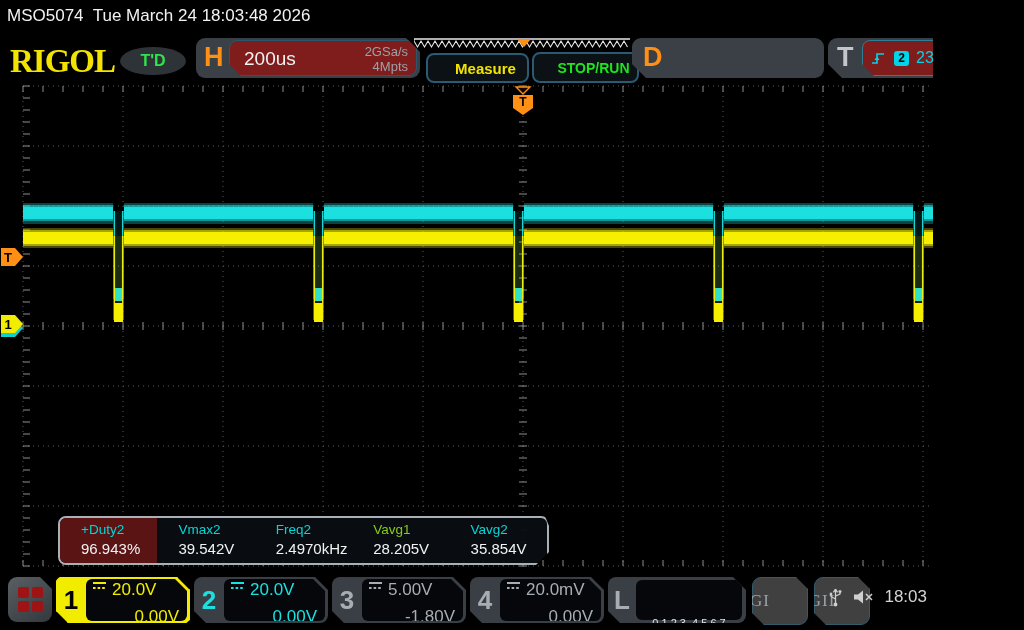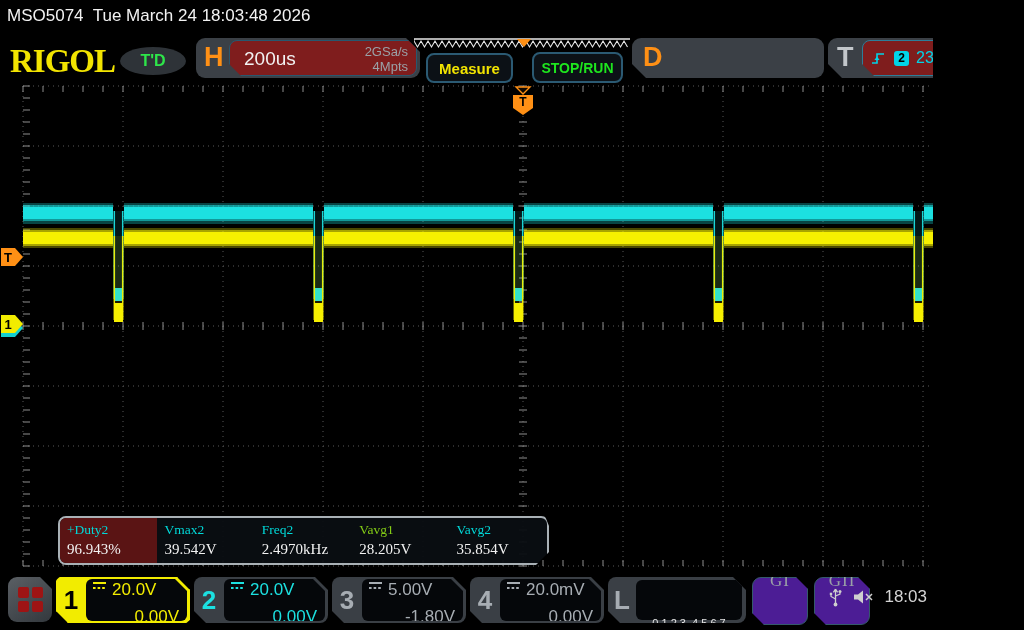--- a/index.html
+++ b/index.html
@@ -17,33 +17,33 @@
   .hdr-block{position:absolute;top:38px;height:40px;background:#3b4046;border-radius:9px;}
   .cut-tr{clip-path:polygon(0 0,calc(100% - 14px) 0,100% 14px,100% 100%,0 100%);}
   .cut-bl{clip-path:polygon(0 0,100% 0,100% 100%,14px 100%,0 calc(100% - 14px));}
   .hdr-letter{position:absolute;top:4px;font-weight:bold;font-size:27px;}
   .hdr-inner{position:absolute;top:2px;bottom:2px;background:#7f1d1d;border:1px solid #28586f;
              border-radius:8px;clip-path:polygon(0 0,100% 0,100% 100%,12px 100%,0 calc(100% - 12px));}
   .orange{color:#ff9015;}
   .tb-main{position:absolute;left:14px;top:7px;font-size:19px;color:#f2f2f2;}
   .tb-rates{position:absolute;right:8px;top:3px;text-align:right;color:#9aa1a7;font-size:13px;line-height:15px;}
   .hbtn{position:absolute;background:#0c1116;border:2px solid #2b5a73;border-radius:8px;
-        font-weight:bold;font-size:15px;display:flex;align-items:center;justify-content:center;cursor:pointer;}
+        font-weight:bold;font-size:15px;display:flex;align-items:center;justify-content:center;cursor:pointer;padding-left:16px;}
   .delaybar{position:absolute;left:414px;top:38px;width:216px;height:13px;}
   .t-inner-row{position:absolute;inset:0;display:flex;align-items:center;gap:7px;padding:0 8px;}
   .trig-src{width:15px;height:15px;background:#00d4e8;color:#000;font-weight:bold;font-size:12px;
             border-radius:3px;display:flex;align-items:center;justify-content:center;}
   .trig-lvl{color:#00d4e8;font-size:16px;}
   .trig-mode{margin-left:auto;color:#b6d916;font-weight:bold;font-size:15px;}
   
   .meas-panel{position:absolute;left:58px;top:516px;width:487px;height:45px;
               background:rgba(10,14,18,.95);border:2px solid #a9b1b6;border-radius:8px;
               clip-path:polygon(0 0,calc(100% - 4px) 0,100% 10px,100% calc(100% - 13px),calc(100% - 13px) 100%,0 100%);
               display:grid;grid-template-columns:repeat(5,1fr);}
-  .meas-col{padding:4px 0 0 7px;font-family:Liberation Serif, serif;}
+  .meas-col{padding:4px 0 0 21px;}
   .meas-col.hl{background:#5a1414;border-radius:6px 0 0 6px;}
   .meas-label{font-size:13.5px;}
   .meas-value{font-size:15px;color:#f2f2f2;margin-top:3px;}
   .c-cyan{color:#00d8d8;} .c-yellow{color:#84cc16;}
   
   .menu-btn{position:absolute;left:8px;top:577px;width:44px;height:45px;border-radius:9px;
             background:linear-gradient(145deg,#5a5f64,#33383d);
             clip-path:polygon(0 0,calc(100% - 12px) 0,100% 12px,100% 100%,0 100%);
             display:flex;align-items:center;justify-content:center;cursor:pointer;}
   .menu-grid{display:grid;grid-template-columns:11px 11px;grid-gap:3px;}
@@ -55,23 +55,23 @@
           justify-content:center;font-weight:bold;font-size:26px;color:var(--c);}
   .ch-panel{position:absolute;left:30px;top:2px;right:3px;bottom:2px;background:#05070a;border-radius:6px;
             clip-path:polygon(0 0,calc(100% - 12px) 0,100% 12px,100% 100%,0 100%);
             color:var(--c);font-size:17px;padding:1px 8px 0 6px;}
   .ch-block.active{background:#f2ec00;box-shadow:0 0 0 1px #f2ec00;}
   .ch-block.active .ch-num{color:#000;}
   .ch-row1{display:flex;align-items:flex-start;gap:5px;}
   .ch-offset{text-align:right;margin-top:7px;}
   .dig-panel{position:absolute;left:28px;top:3px;right:4px;bottom:3px;background:#05070a;border-radius:6px;
              color:#e4e4e4;font-size:11px;text-align:center;padding-top:3px;white-space:pre;line-height:16px;}
-  .gen-btn{position:absolute;top:577px;width:54px;height:46px;background:#4c1d95;border:1px solid #355a6b;
+  .gen-btn{position:absolute;top:577px;width:54px;height:46px;background:#404040;border:1px solid #355a6b;
            border-radius:9px;clip-path:polygon(0 0,calc(100% - 12px) 0,100% 12px,100% 100%,12px 100%,0 calc(100% - 12px));
-           display:flex;flex-direction:column;align-items:center;justify-content:center;
+           display:flex;align-items:center;justify-content:center;
            color:#9aa1a7;cursor:pointer;gap:40px;}
   .gen-label{font-family:"Liberation Serif",serif;font-size:17px;letter-spacing:1px;}
   .statusbar{position:absolute;right:6px;top:586px;display:flex;align-items:center;gap:9px;color:#d4d4d4;text-align:center;}
   .clock{font-size:17px;}
   svg text{font-family:"Liberation Sans",sans-serif;}
 </style>
 </head>
 <body>
 
 <div class="screen">

